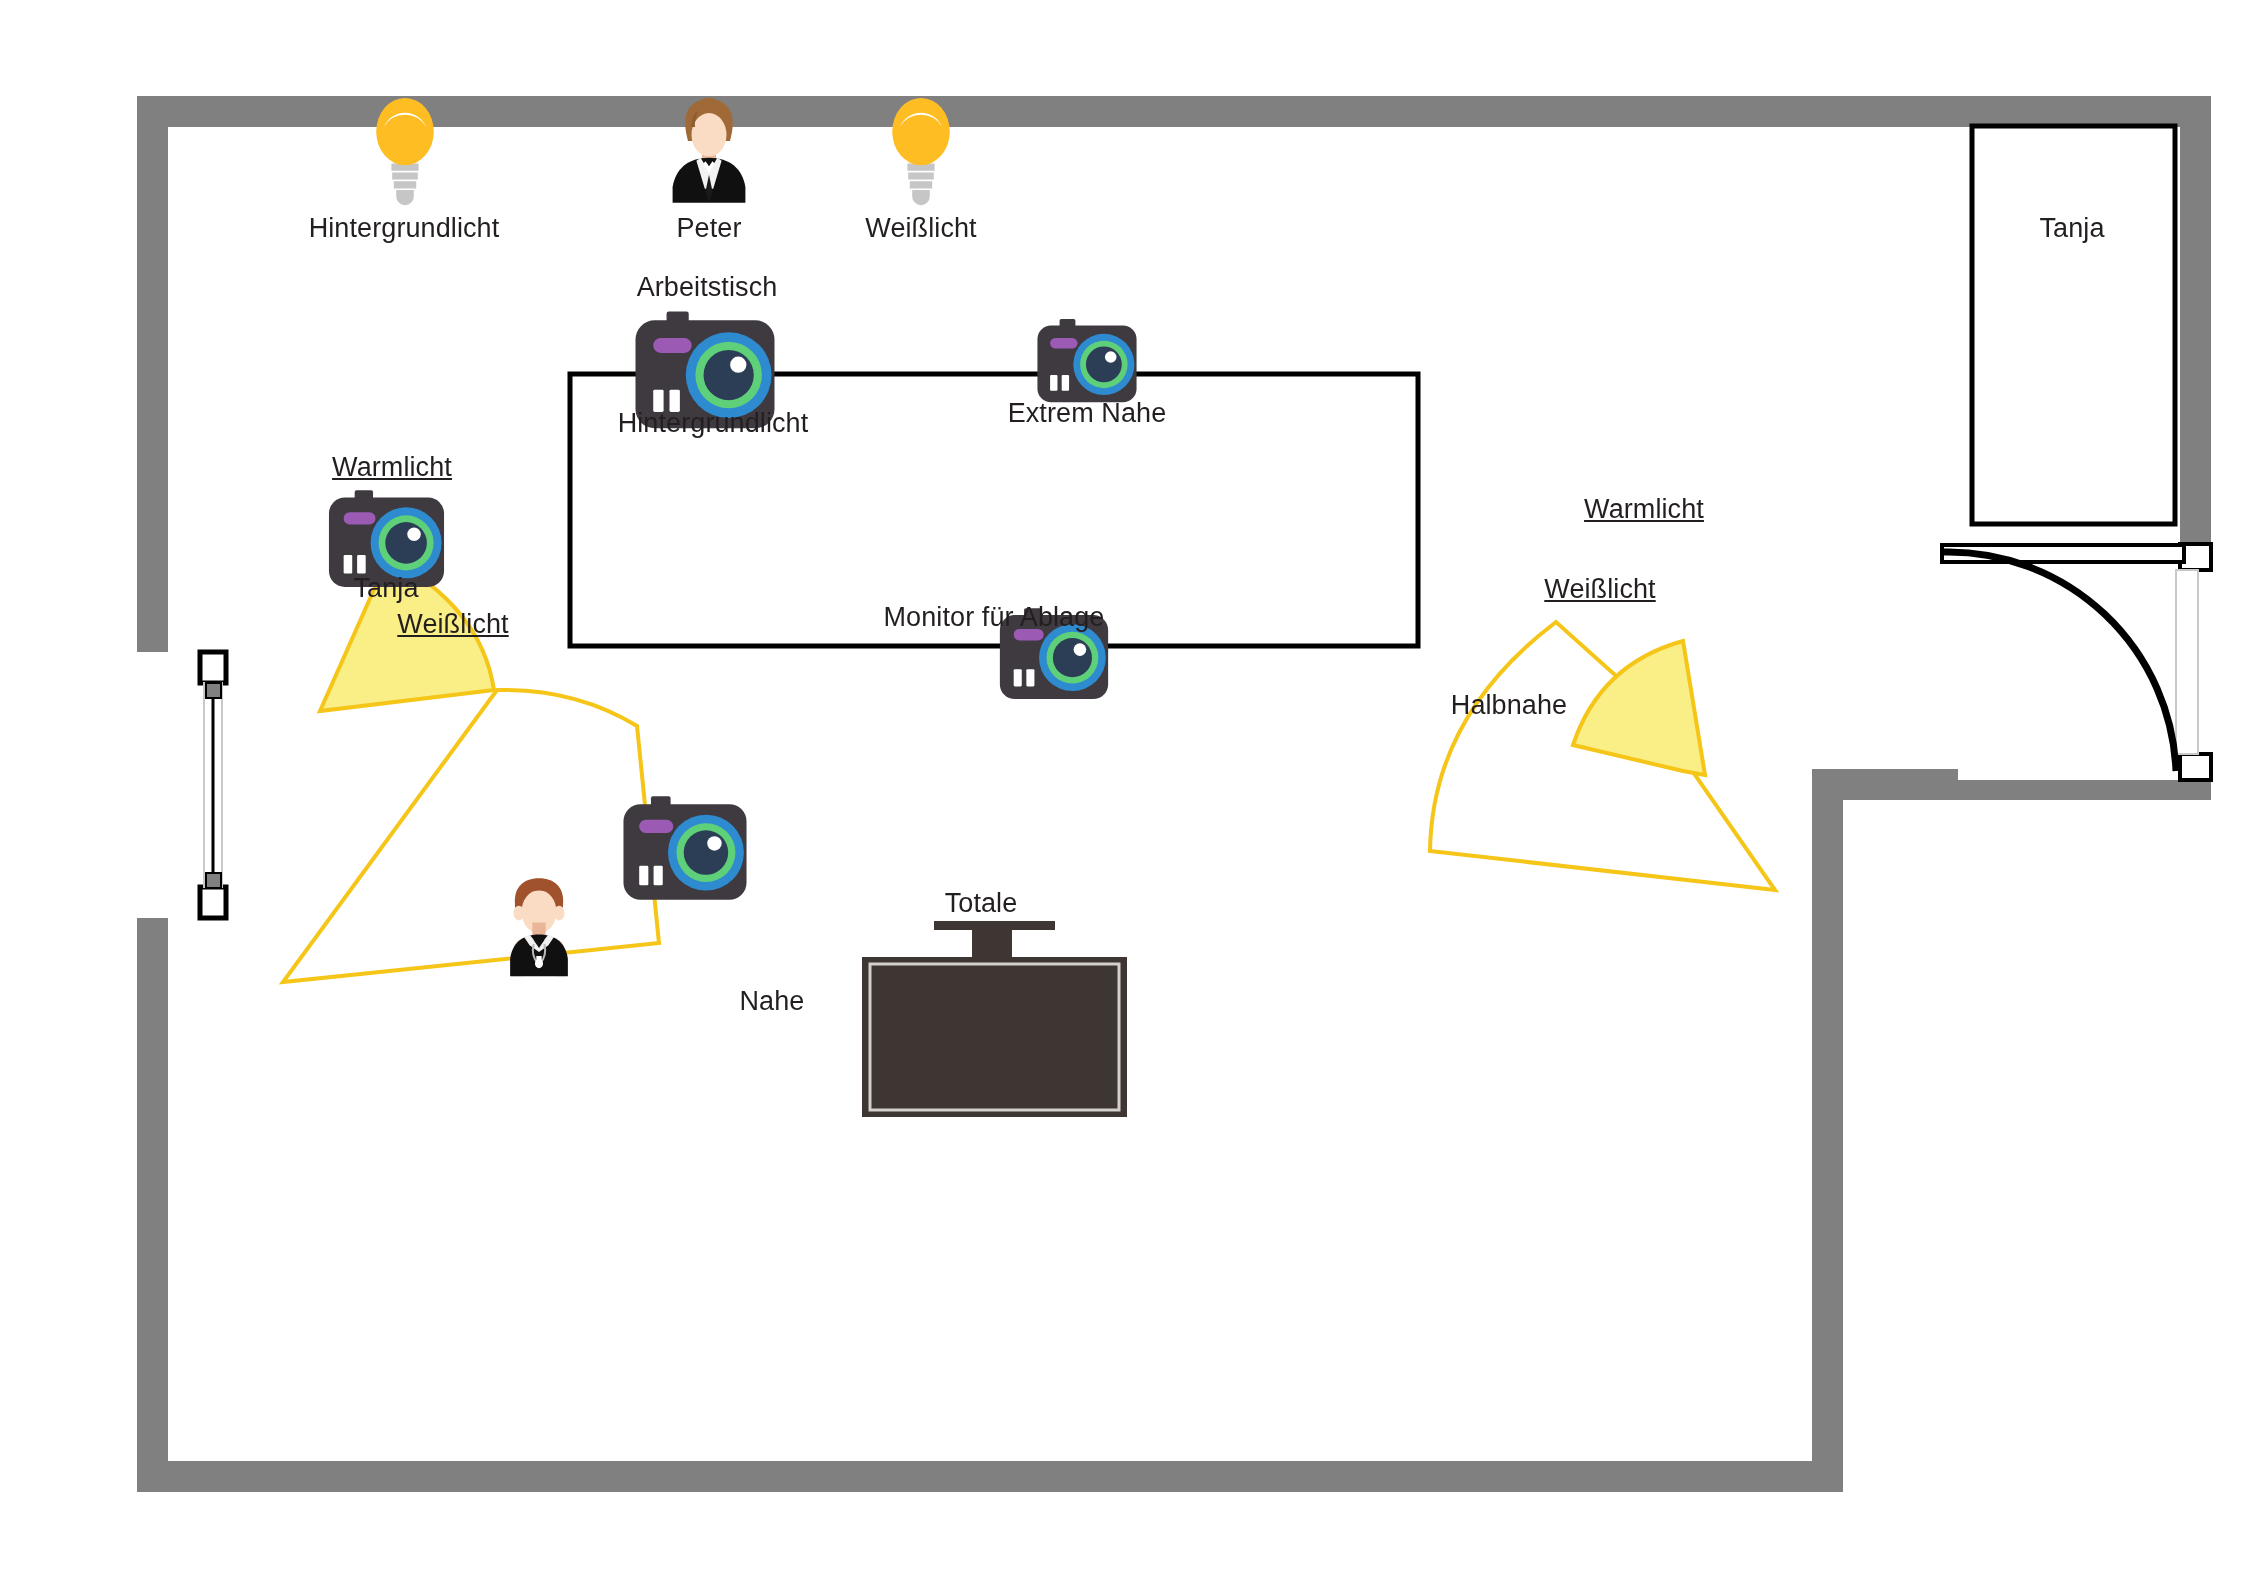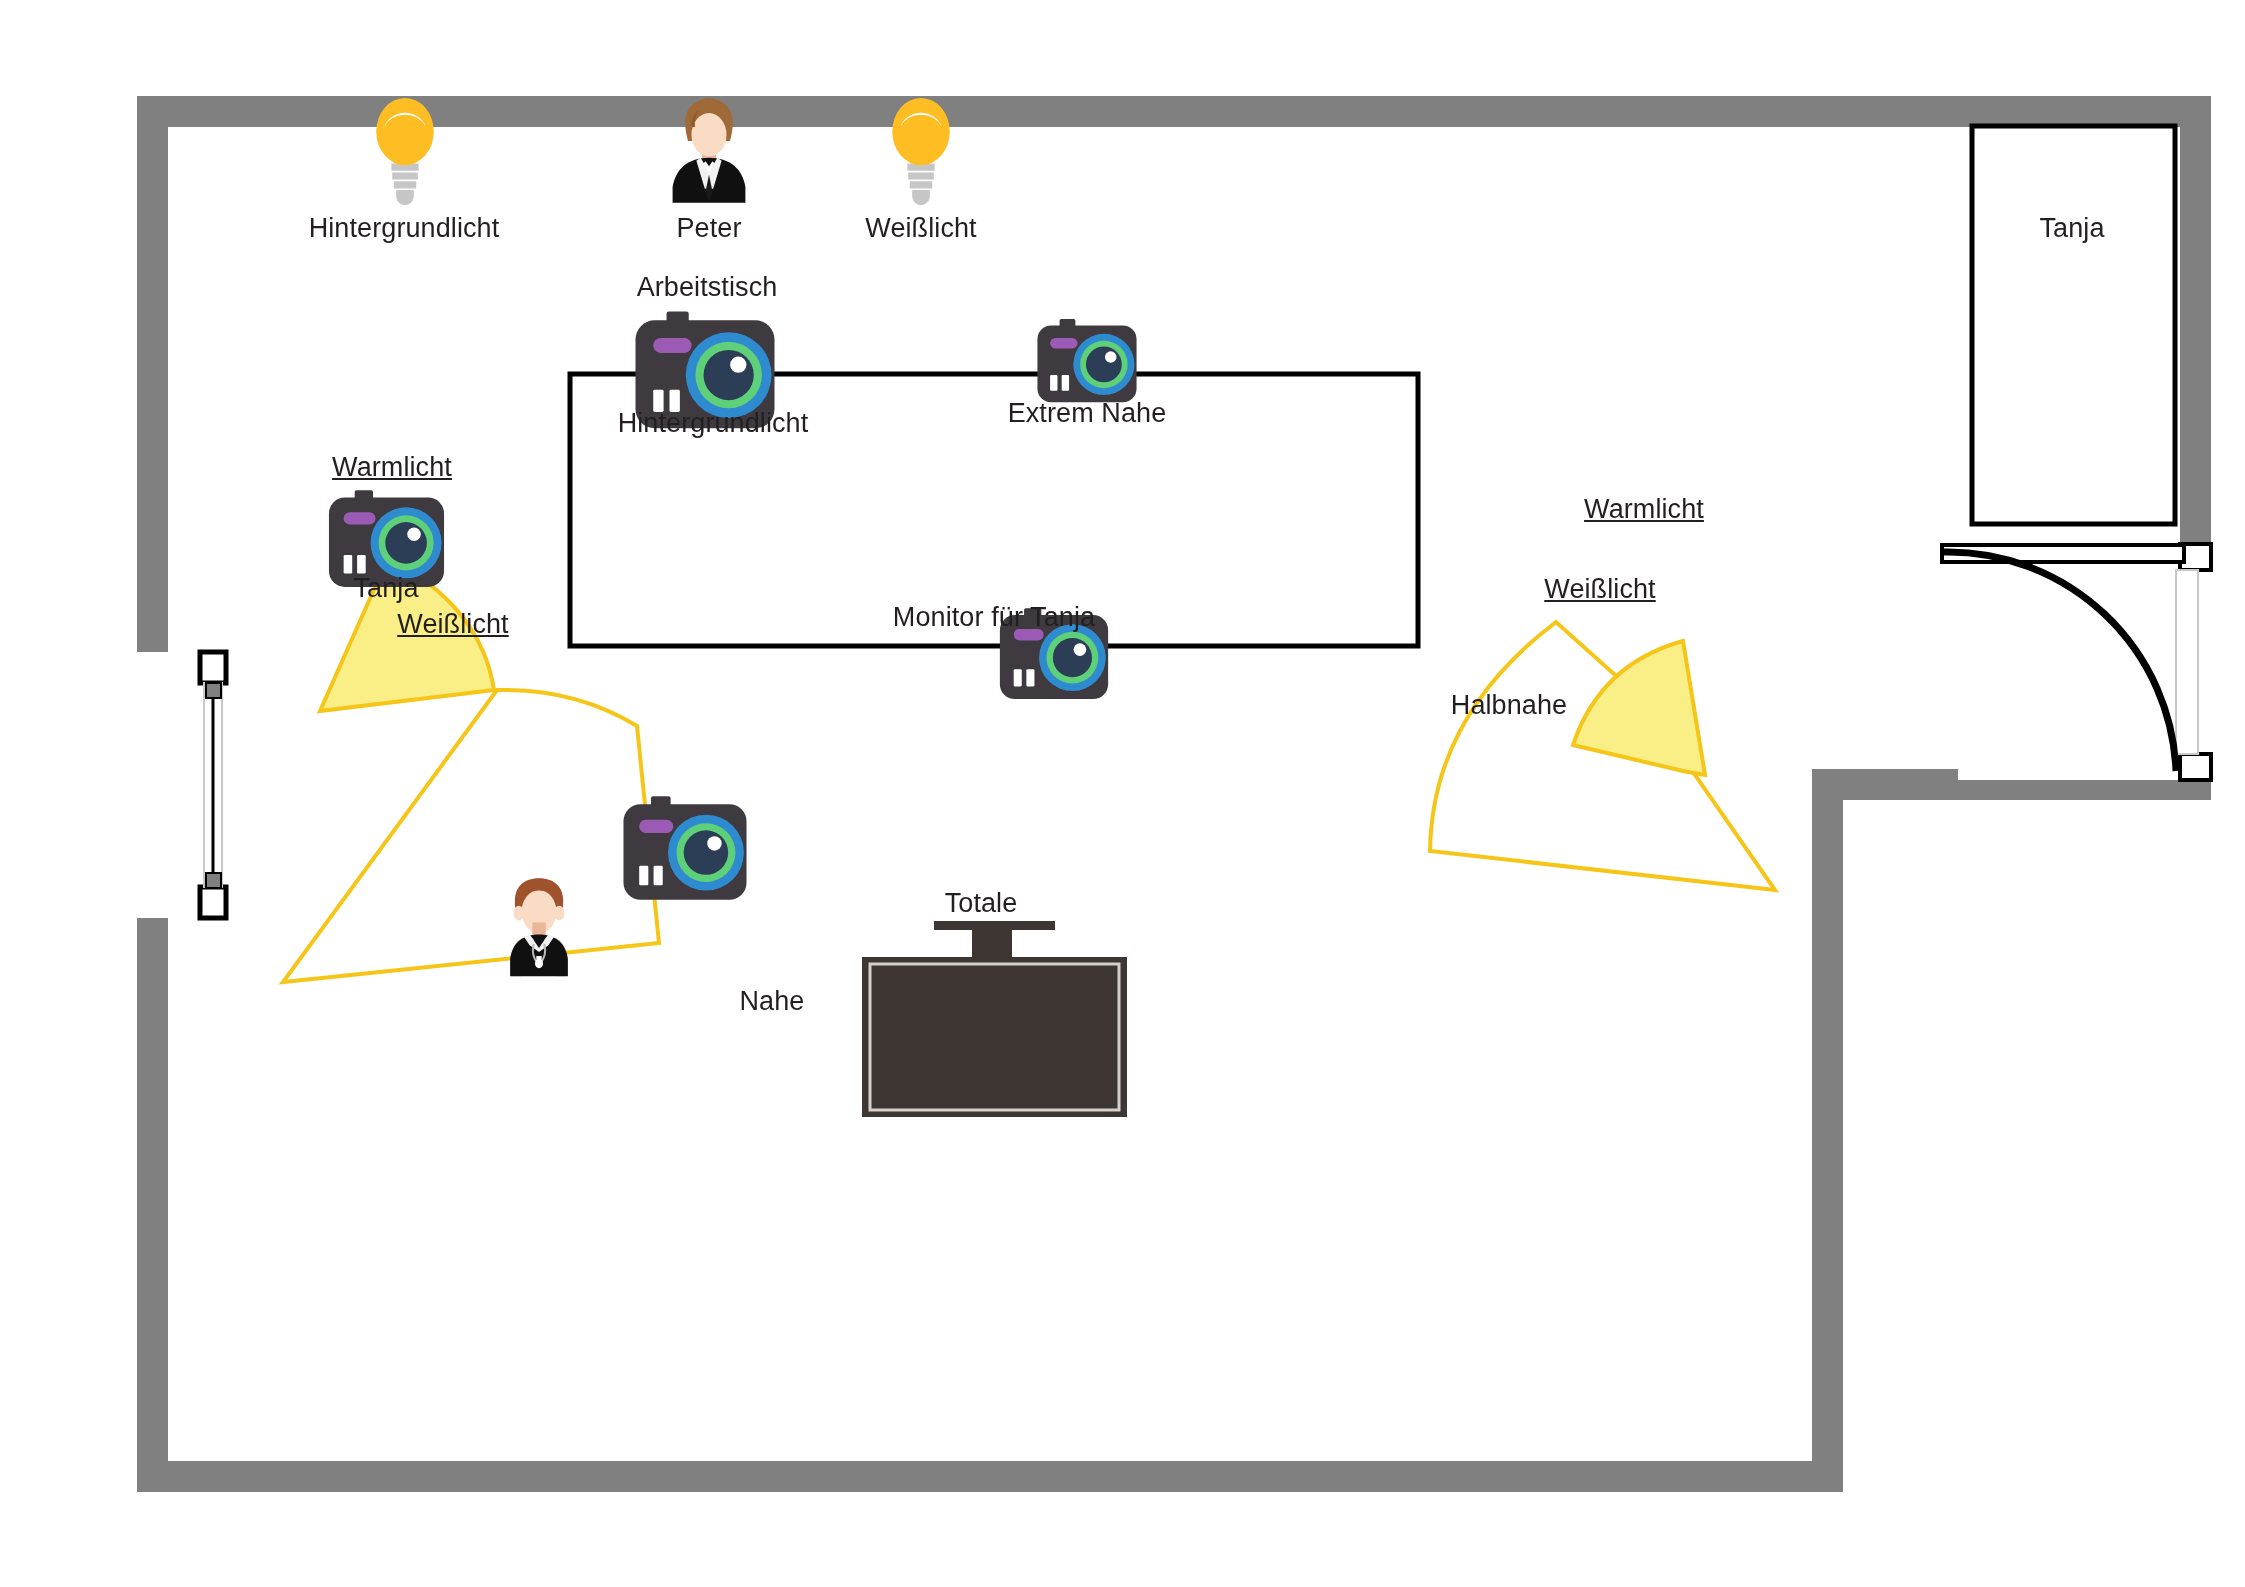--- a/index.html
+++ b/index.html
@@ -175,21 +175,21 @@
   <div class="lbl" style="left:1087px; top:398px;">Extrem Nahe</div>
 
   <div class="lbl lbl-cone" style="left:392px; top:452px;">Warmlicht</div>
 
   <div class="lbl lbl-cone" style="left:1644px; top:494px;">Warmlicht</div>
 
   <div class="lbl" style="left:386px; top:573px;">Tanja</div>
 
   <div class="lbl lbl-cone" style="left:1600px; top:574px;">Weißlicht</div>
 
-  <div class="lbl" style="left:994px; top:602px;">Monitor für Tanja</div>
+  <div class="lbl" style="left:994px; top:602px;">Monitor für Ablage</div>
 
   <div class="lbl lbl-cone" style="left:453px; top:609px;">Weißlicht</div>
 
   <div class="lbl" style="left:1509px; top:690px;">Halbnahe</div>
 
   <div class="lbl" style="left:981px; top:888px;">Totale</div>
 
   <div class="lbl" style="left:772px; top:986px;">Nahe</div>
 
 </div>

